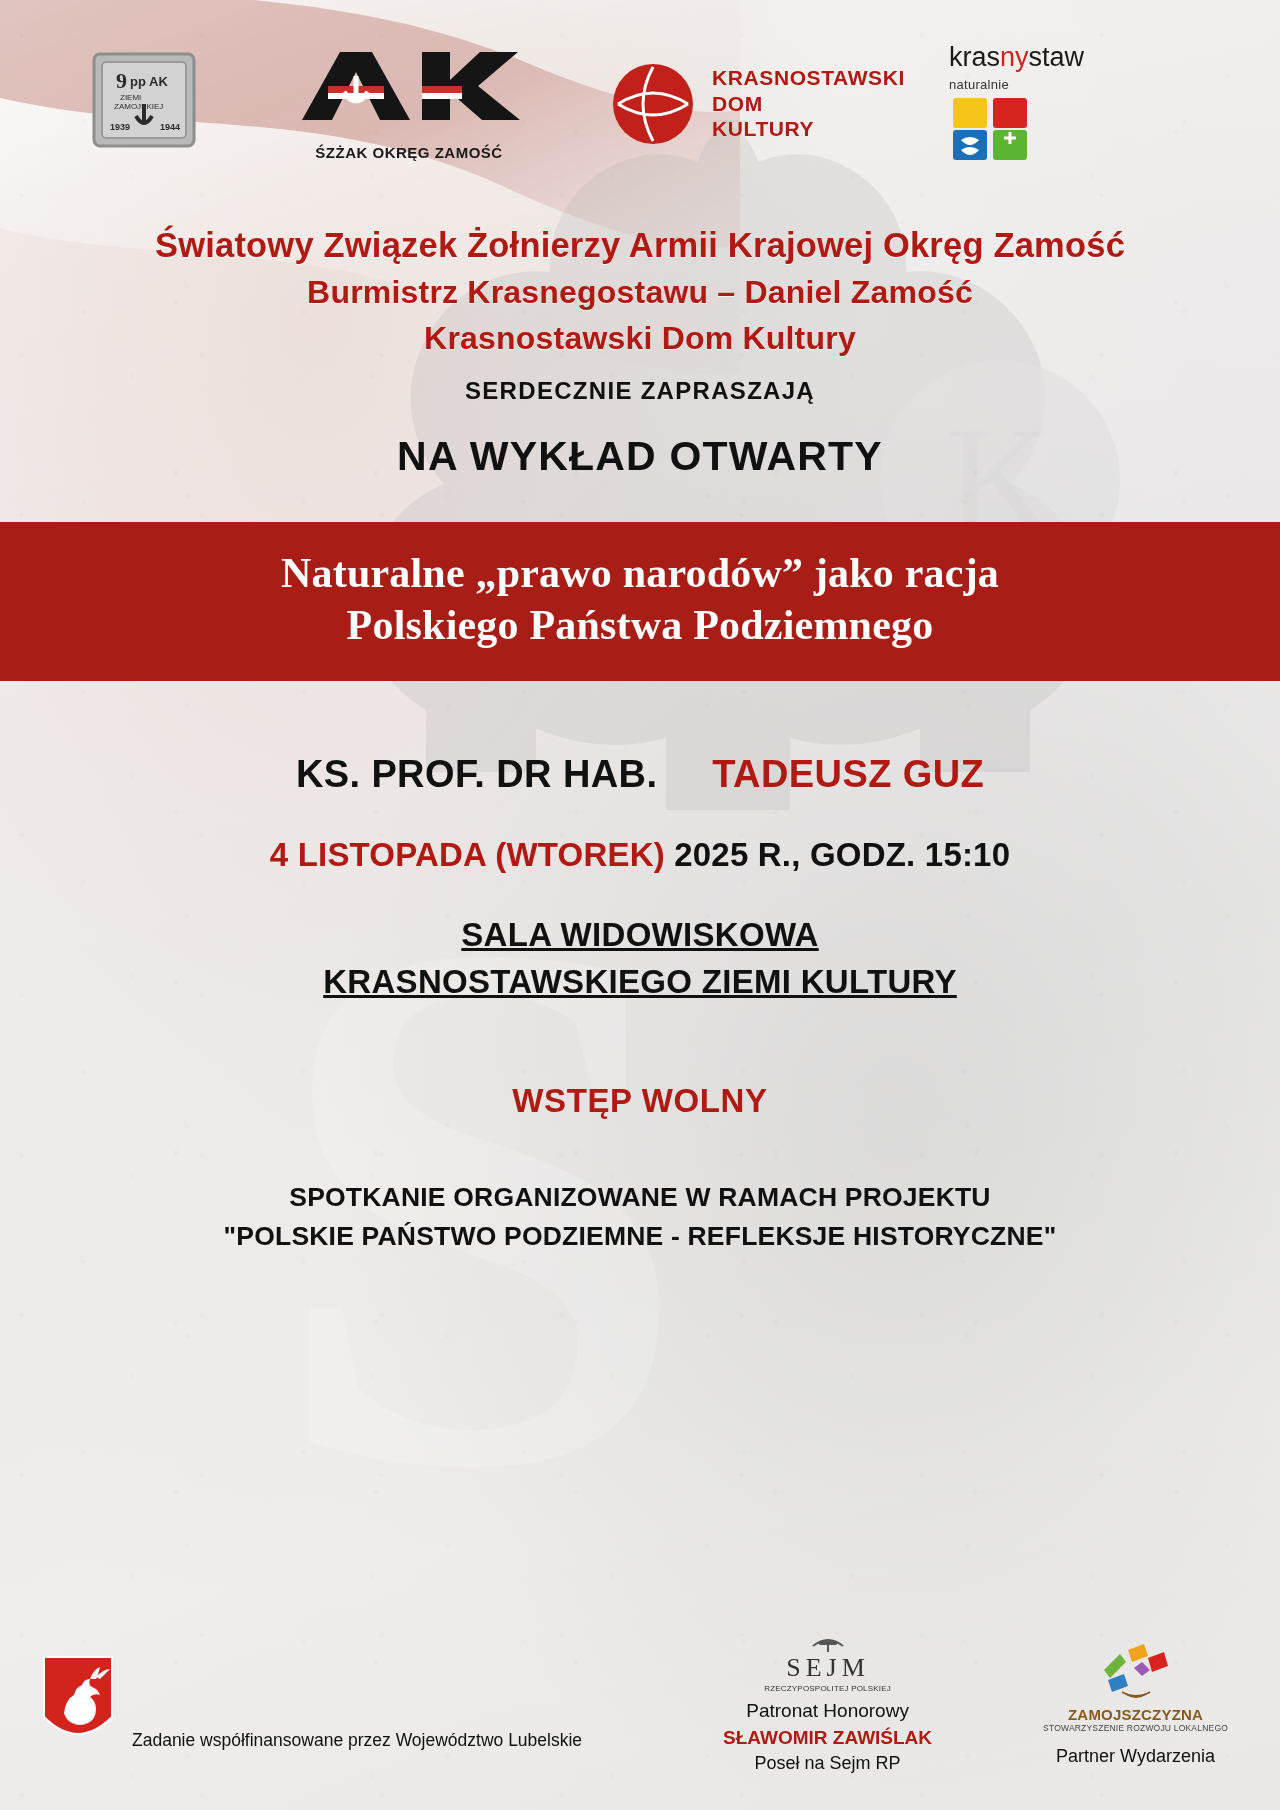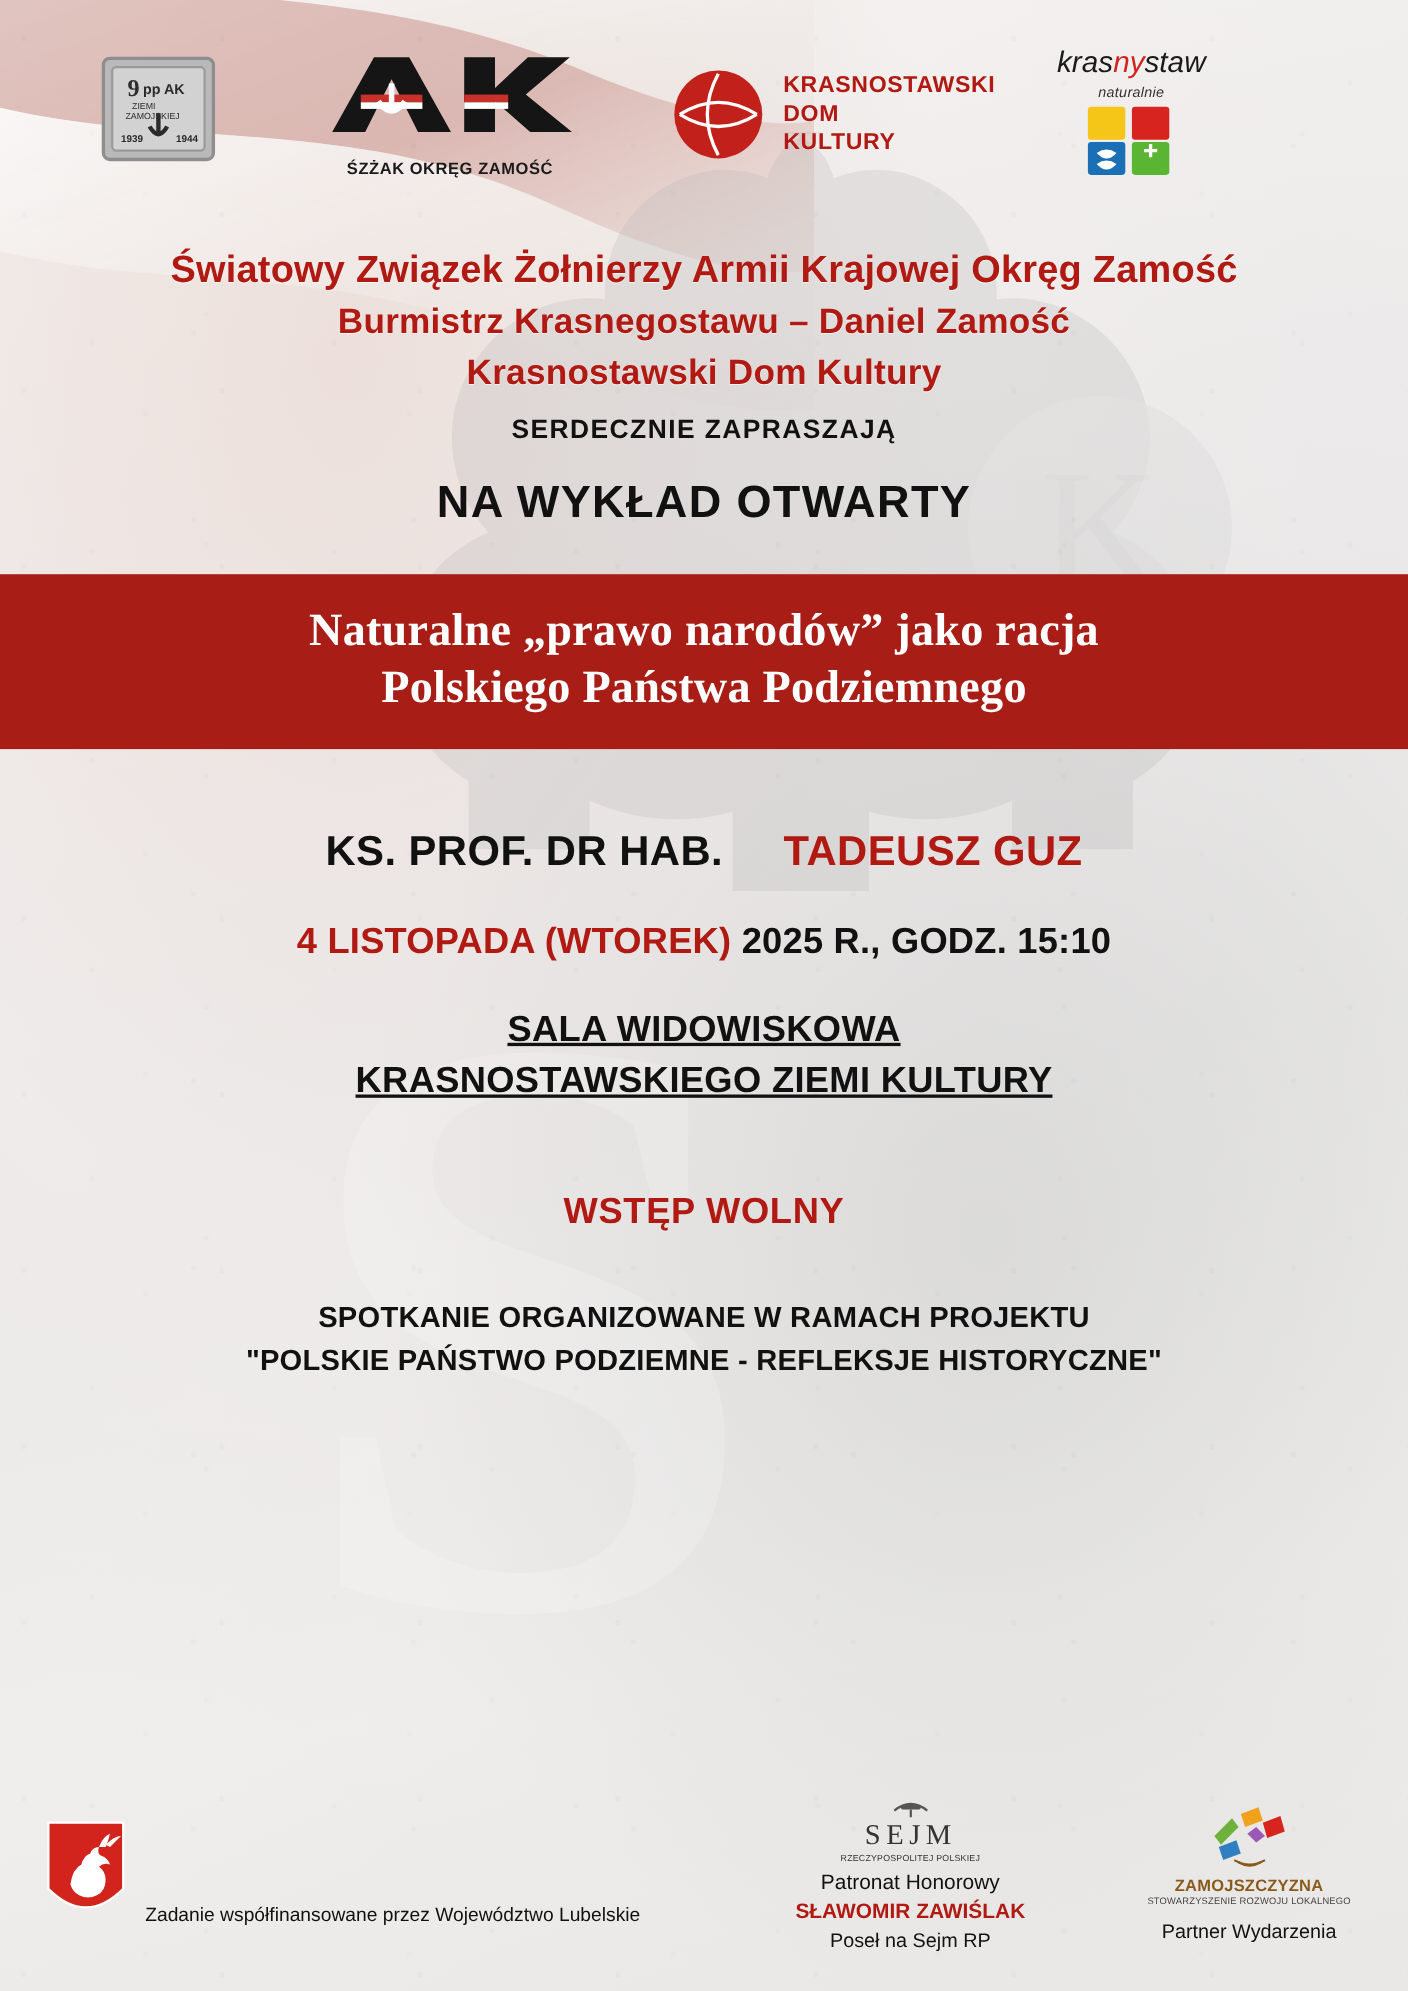--- a/index.html
+++ b/index.html
@@ -90,21 +90,21 @@
   }
   .logo-kdk { margin-left: 86px; display: flex; align-items: center; gap: 16px; }
   .kdk-mark { width: 86px; height: 86px; }
   .kdk-lines { line-height: 1.22; }
   .kdk-lines div {
     color: #b01a13;
     font-weight: 700;
     font-size: 21px;
     letter-spacing: 0.6px;
   }
-  .logo-krasnystaw { margin-left: 56px; text-align: center; font-style: italic; }
+  .logo-krasnystaw { margin-left: 44px; text-align: left; }
   .ks-word { font-size: 27px; font-weight: 400; color: #1a1a1a; letter-spacing: 0px; }
   .ks-word .red { color: #d0241e; }
   .ks-sub { font-size: 13px; color: #333; margin-top: 4px; letter-spacing: 0.3px; }
   .ks-tiles { width: 86px; height: 66px; margin: 4px auto 0; }
 
   
   .invite {
     position: relative;
     text-align: center;
     margin-top: 38px;

